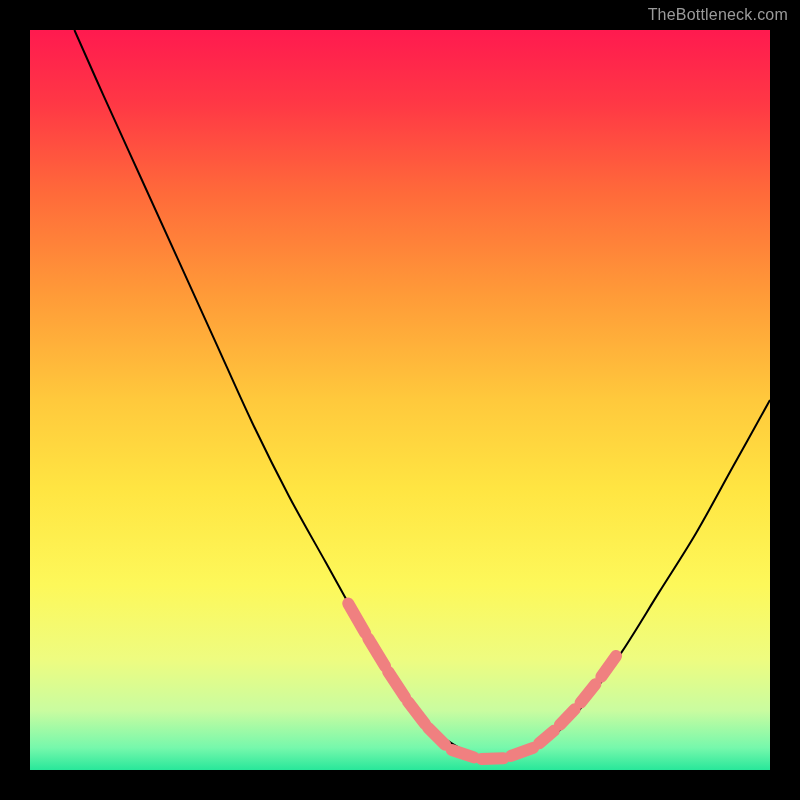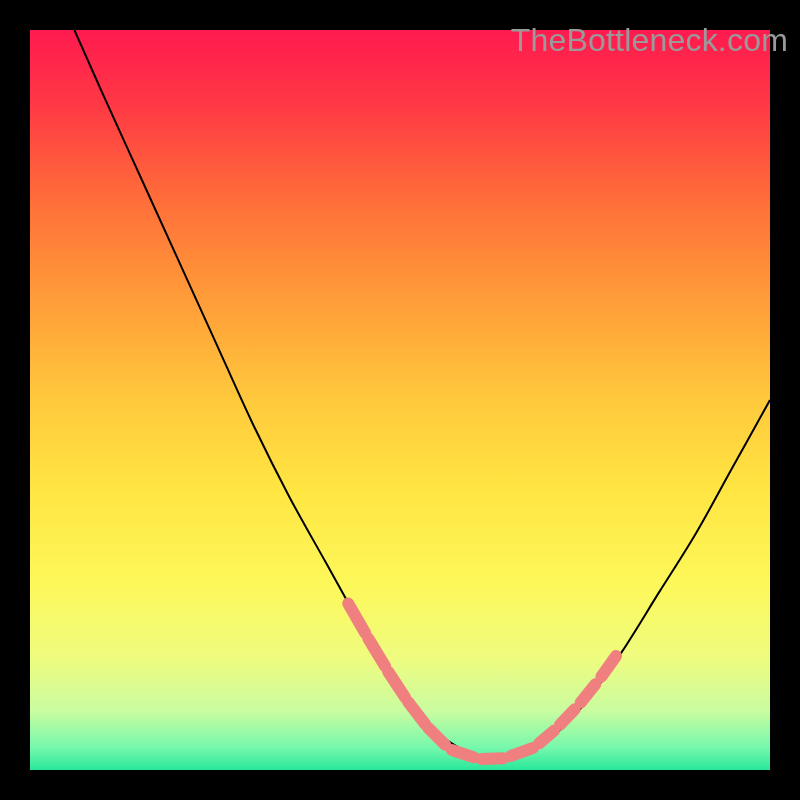--- a/index.html
+++ b/index.html
@@ -18,24 +18,24 @@
   }
   .plot-area {
     position: absolute;
     left: 30px;
     top: 30px;
     width: 740px;
     height: 740px;
   }
   .watermark {
     position: absolute;
-    top: 22px;
+    top: 6px;
     right: 12px;
     color: #9a9a9a;
-    font-size: 32px;
+    font-size: 16px;
     font-weight: 400;
     letter-spacing: 0.2px;
   }
   svg {
     display: block;
   }
 </style>
 </head>
 <body>
 

